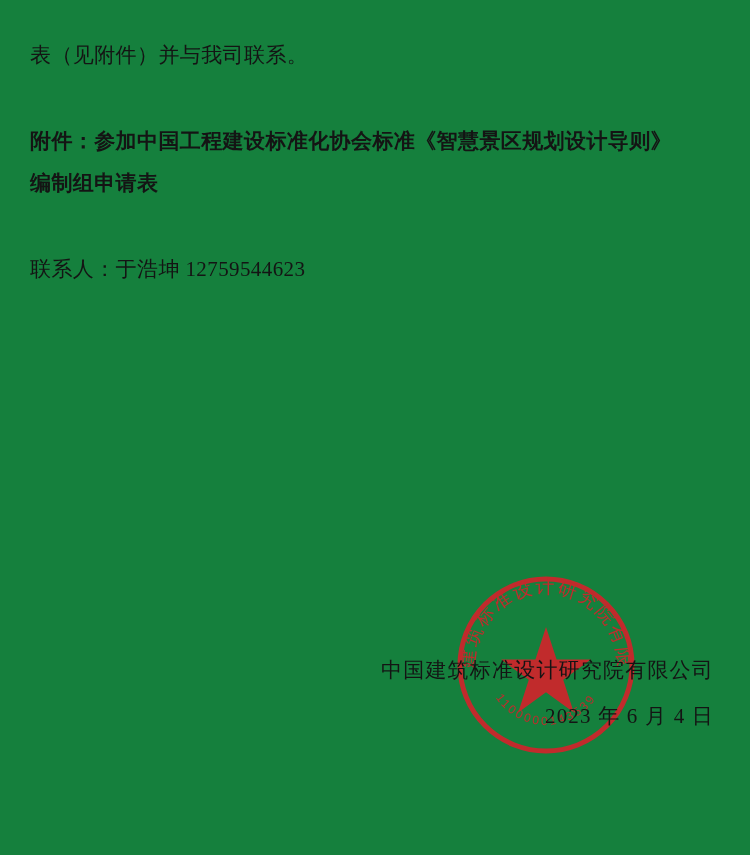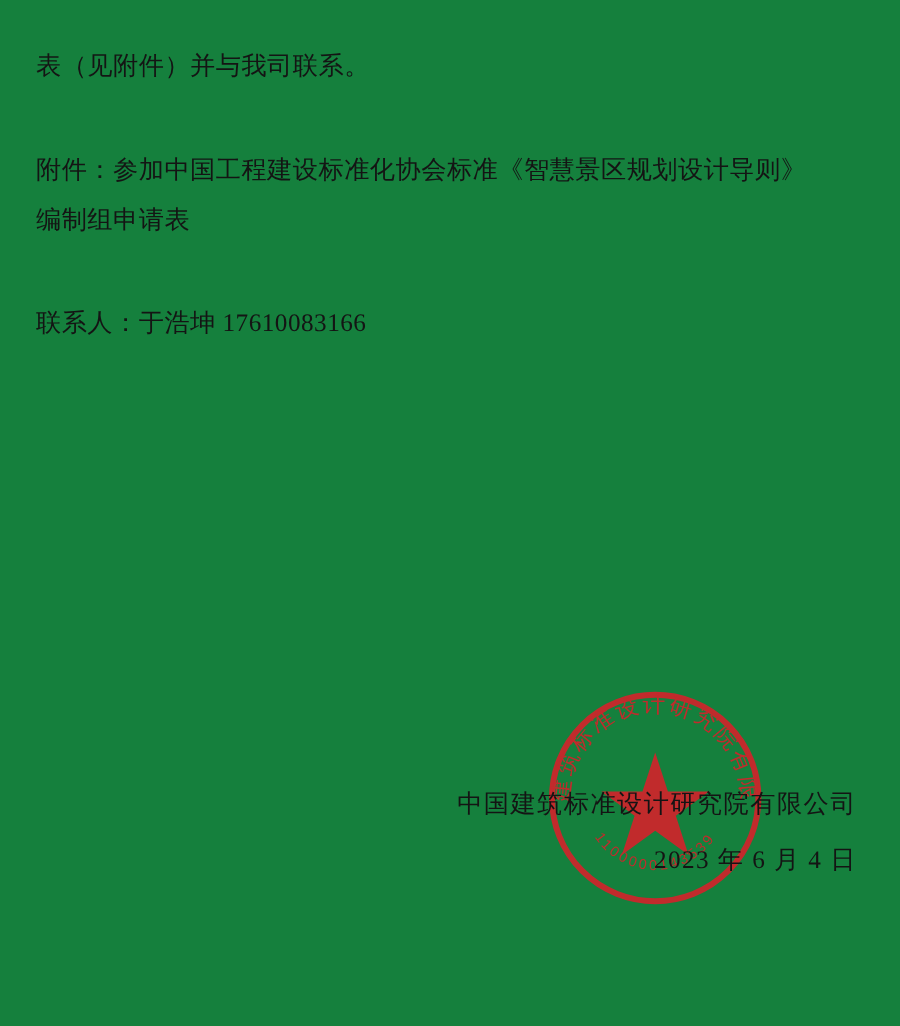--- a/index.html
+++ b/index.html
@@ -33,21 +33,21 @@
   .para {
     font-size: 21px;
     line-height: 42px;
     letter-spacing: 0.4px;
     color: #141414;
     margin: 0;
     white-space: pre-wrap;
   }
 
   .para.p1 { margin-top: 6px; }
-  .para.p2 { margin-top: 44px; }
+  .para.p2 { margin-top: 44px; font-weight: bold; }
   .para.p3 { margin-top: 44px; }
 
   .signature-block {
     position: absolute;
     right: 36px;
     top: 650px;
     width: 420px;
     text-align: right;
   }
 
@@ -88,21 +88,21 @@
 </style>
 </head>
 <body>
 
 <div class="page">
 
   <div class="doc-body">
     <p class="para p1">表（见附件）并与我司联系。</p>
     <p class="para p2">附件：参加中国工程建设标准化协会标准《智慧景区规划设计导则》
 编制组申请表</p>
-    <p class="para p3">联系人：于浩坤 17610083166</p>
+    <p class="para p3">联系人：于浩坤 12759544623</p>
   </div>
 
 
   <div class="seal">
     <svg viewBox="0 0 188 188" xmlns="http://www.w3.org/2000/svg" aria-hidden="true">
       <defs>
         <path id="sealTopArc" d="M 22,94 A 72,72 0 0 1 166,94"></path>
         <path id="sealBottomArc" d="M 34,94 A 60,60 0 0 0 154,94"></path>
       </defs>
       <circle cx="94" cy="94" r="86" fill="none" stroke="#d9202a" stroke-width="5"></circle>

